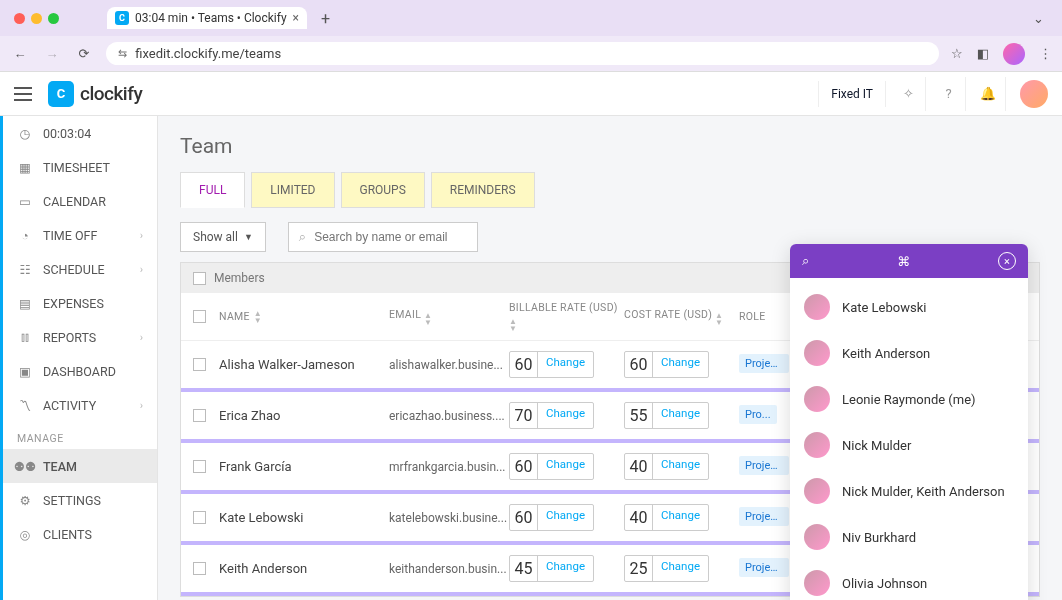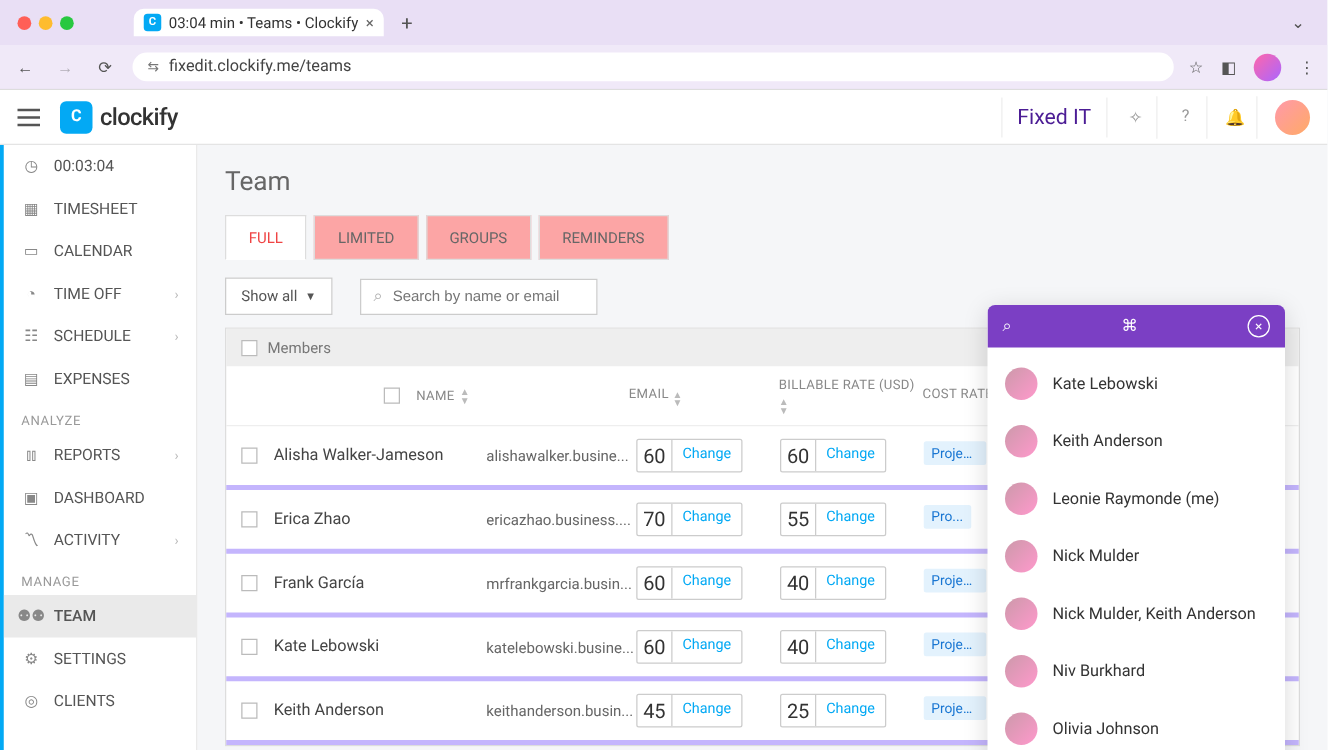--- a/index.html
+++ b/index.html
@@ -22,47 +22,47 @@
 .addr-icons { display: flex; align-items: center; gap: 14px; color: #555; }
 .chrome-avatar { width: 22px; height: 22px; border-radius: 50%; background: linear-gradient(135deg,#f6a,#a6f); }
 
 
 .app-header { display: flex; align-items: center; height: 44px; border-bottom: 1px solid #e4e4e4; padding: 0 14px; }
 .hamburger { width: 22px; height: 22px; display: flex; flex-direction: column; justify-content: center; gap: 4px; cursor: pointer; margin-right: 12px; }
 .hamburger span { height: 2px; background: #555; width: 18px; }
 .logo-box { width: 26px; height: 26px; background: #03a9f4; border-radius: 5px; display: flex; align-items: center; justify-content: center; color: #fff; font-weight: bold; }
 .logo-text { font-size: 19px; font-weight: 500; color: #333; margin-left: 6px; letter-spacing: -0.5px; }
 .header-right { margin-left: auto; display: flex; align-items: center; gap: 6px; }
-.workspace-name { font-size: 17px; color: #4c1d95; padding: 6px 12px; border-left: 1px solid #eee; border-right: 1px solid #eee; }
+.workspace-name { font-size: 12px; color: #0f172a; padding: 6px 12px; border-left: 1px solid #eee; border-right: 1px solid #eee; }
 .header-icon { width: 34px; height: 34px; display: flex; align-items: center; justify-content: center; color: #999; cursor: pointer; border-right: 1px solid #eee; }
 .app-avatar { width: 28px; height: 28px; border-radius: 50%; background: linear-gradient(135deg,#f9a,#fa6); margin-left: 8px; }
 
 
 .layout { display: flex; height: calc(600px - 36px - 36px - 44px); }
 .sidebar { width: 158px; border-right: 1px solid #e4e4e4; background: #fff; overflow-y: auto; border-left: 3px solid #03a9f4; }
 .sb-item { display: flex; align-items: center; padding: 9px 14px; gap: 10px; color: #555; cursor: pointer; font-size: 12.5px; }
 .sb-item.active { background: #eaeaea; font-weight: 500; }
 .sb-icon { width: 16px; height: 16px; display: flex; align-items: center; justify-content: center; color: #888; }
 .sb-chevron { margin-left: auto; color: #bbb; font-size: 11px; }
 .sb-header { padding: 10px 14px 4px; font-size: 10.5px; color: #999; letter-spacing: 0.5px; }
 
 .main { flex: 1; background: #f5f6f8; overflow: hidden; position: relative; }
 .page-title { font-size: 21px; color: #666; padding: 18px 22px 14px; }
 .tabs-row { display: flex; gap: 6px; padding: 0 22px; }
-.tab-btn { padding: 10px 18px; background: #fca5a5; color: #666; font-size: 12px; cursor: pointer; border: 1px solid #ddd; }
-.tab-btn.active { background: #fff; border-bottom-color: #fff; color: #ef4444; }
+.tab-btn { padding: 10px 18px; background: #fef9c3; color: #666; font-size: 12px; cursor: pointer; border: 1px solid #ddd; }
+.tab-btn.active { background: #fff; border-bottom-color: #fff; color: #a21caf; }
 
 .controls-row { display: flex; gap: 22px; padding: 14px 22px 10px; align-items: center; }
 .dropdown-btn { padding: 7px 12px; border: 1px solid #ccc; background: #fff; font-size: 12px; color: #555; cursor: pointer; display: flex; align-items: center; gap: 6px; }
 .search-box { display: flex; align-items: center; border: 1px solid #ccc; background: #fff; padding: 6px 10px; gap: 8px; width: 190px; }
 .search-box input { border: none; outline: none; font-size: 12px; flex: 1; }
 
 .table-wrap { margin: 0 22px; border: 1px solid #ddd; background: #fff; }
 .table-header-bar { background: #eee; padding: 8px 12px; font-size: 12px; color: #777; display: flex; align-items: center; gap: 8px; }
-.table-cols { display: flex; padding: 8px 12px; border-bottom: 1px solid #eee; font-size: 10.5px; color: #888; letter-spacing: 0.3px; align-items: center; justify-content: center; }
+.table-cols { display: flex; padding: 8px 12px; border-bottom: 1px solid #eee; font-size: 10.5px; color: #888; letter-spacing: 0.3px; align-items: center; }
 .col-check { width: 26px; }
 .col-name { width: 170px; display: flex; align-items: center; gap: 4px; }
 .col-email { width: 120px; }
 .col-rate { width: 115px; text-align: left; }
 .col-role { width: 60px; }
 .sort-arrows { font-size: 8px; line-height: 7px; color: #bbb; display: inline-flex; flex-direction: column; }
 
 .table-row { display: flex; align-items: center; padding: 10px 12px; border-bottom: 4px solid #c4b5fd; font-size: 13px; }
 .checkbox { width: 13px; height: 13px; border: 1px solid #bbb; background: #fff; }
 .cell-name { color: #444; }
@@ -158,21 +158,20 @@
     <div class="sb-item">
       <span class="sb-icon">☷</span>
       <span>SCHEDULE</span>
       <span class="sb-chevron">›</span>
     </div>
     <div class="sb-item">
       <span class="sb-icon">▤</span>
       <span>EXPENSES</span>
     </div>
 
-    <div class="sb-header">ANALYZE</div>
     <div class="sb-item">
       <span class="sb-icon">⫾⫾</span>
       <span>REPORTS</span>
       <span class="sb-chevron">›</span>
     </div>
     <div class="sb-item">
       <span class="sb-icon">▣</span>
       <span>DASHBOARD</span>
     </div>
     <div class="sb-item">

